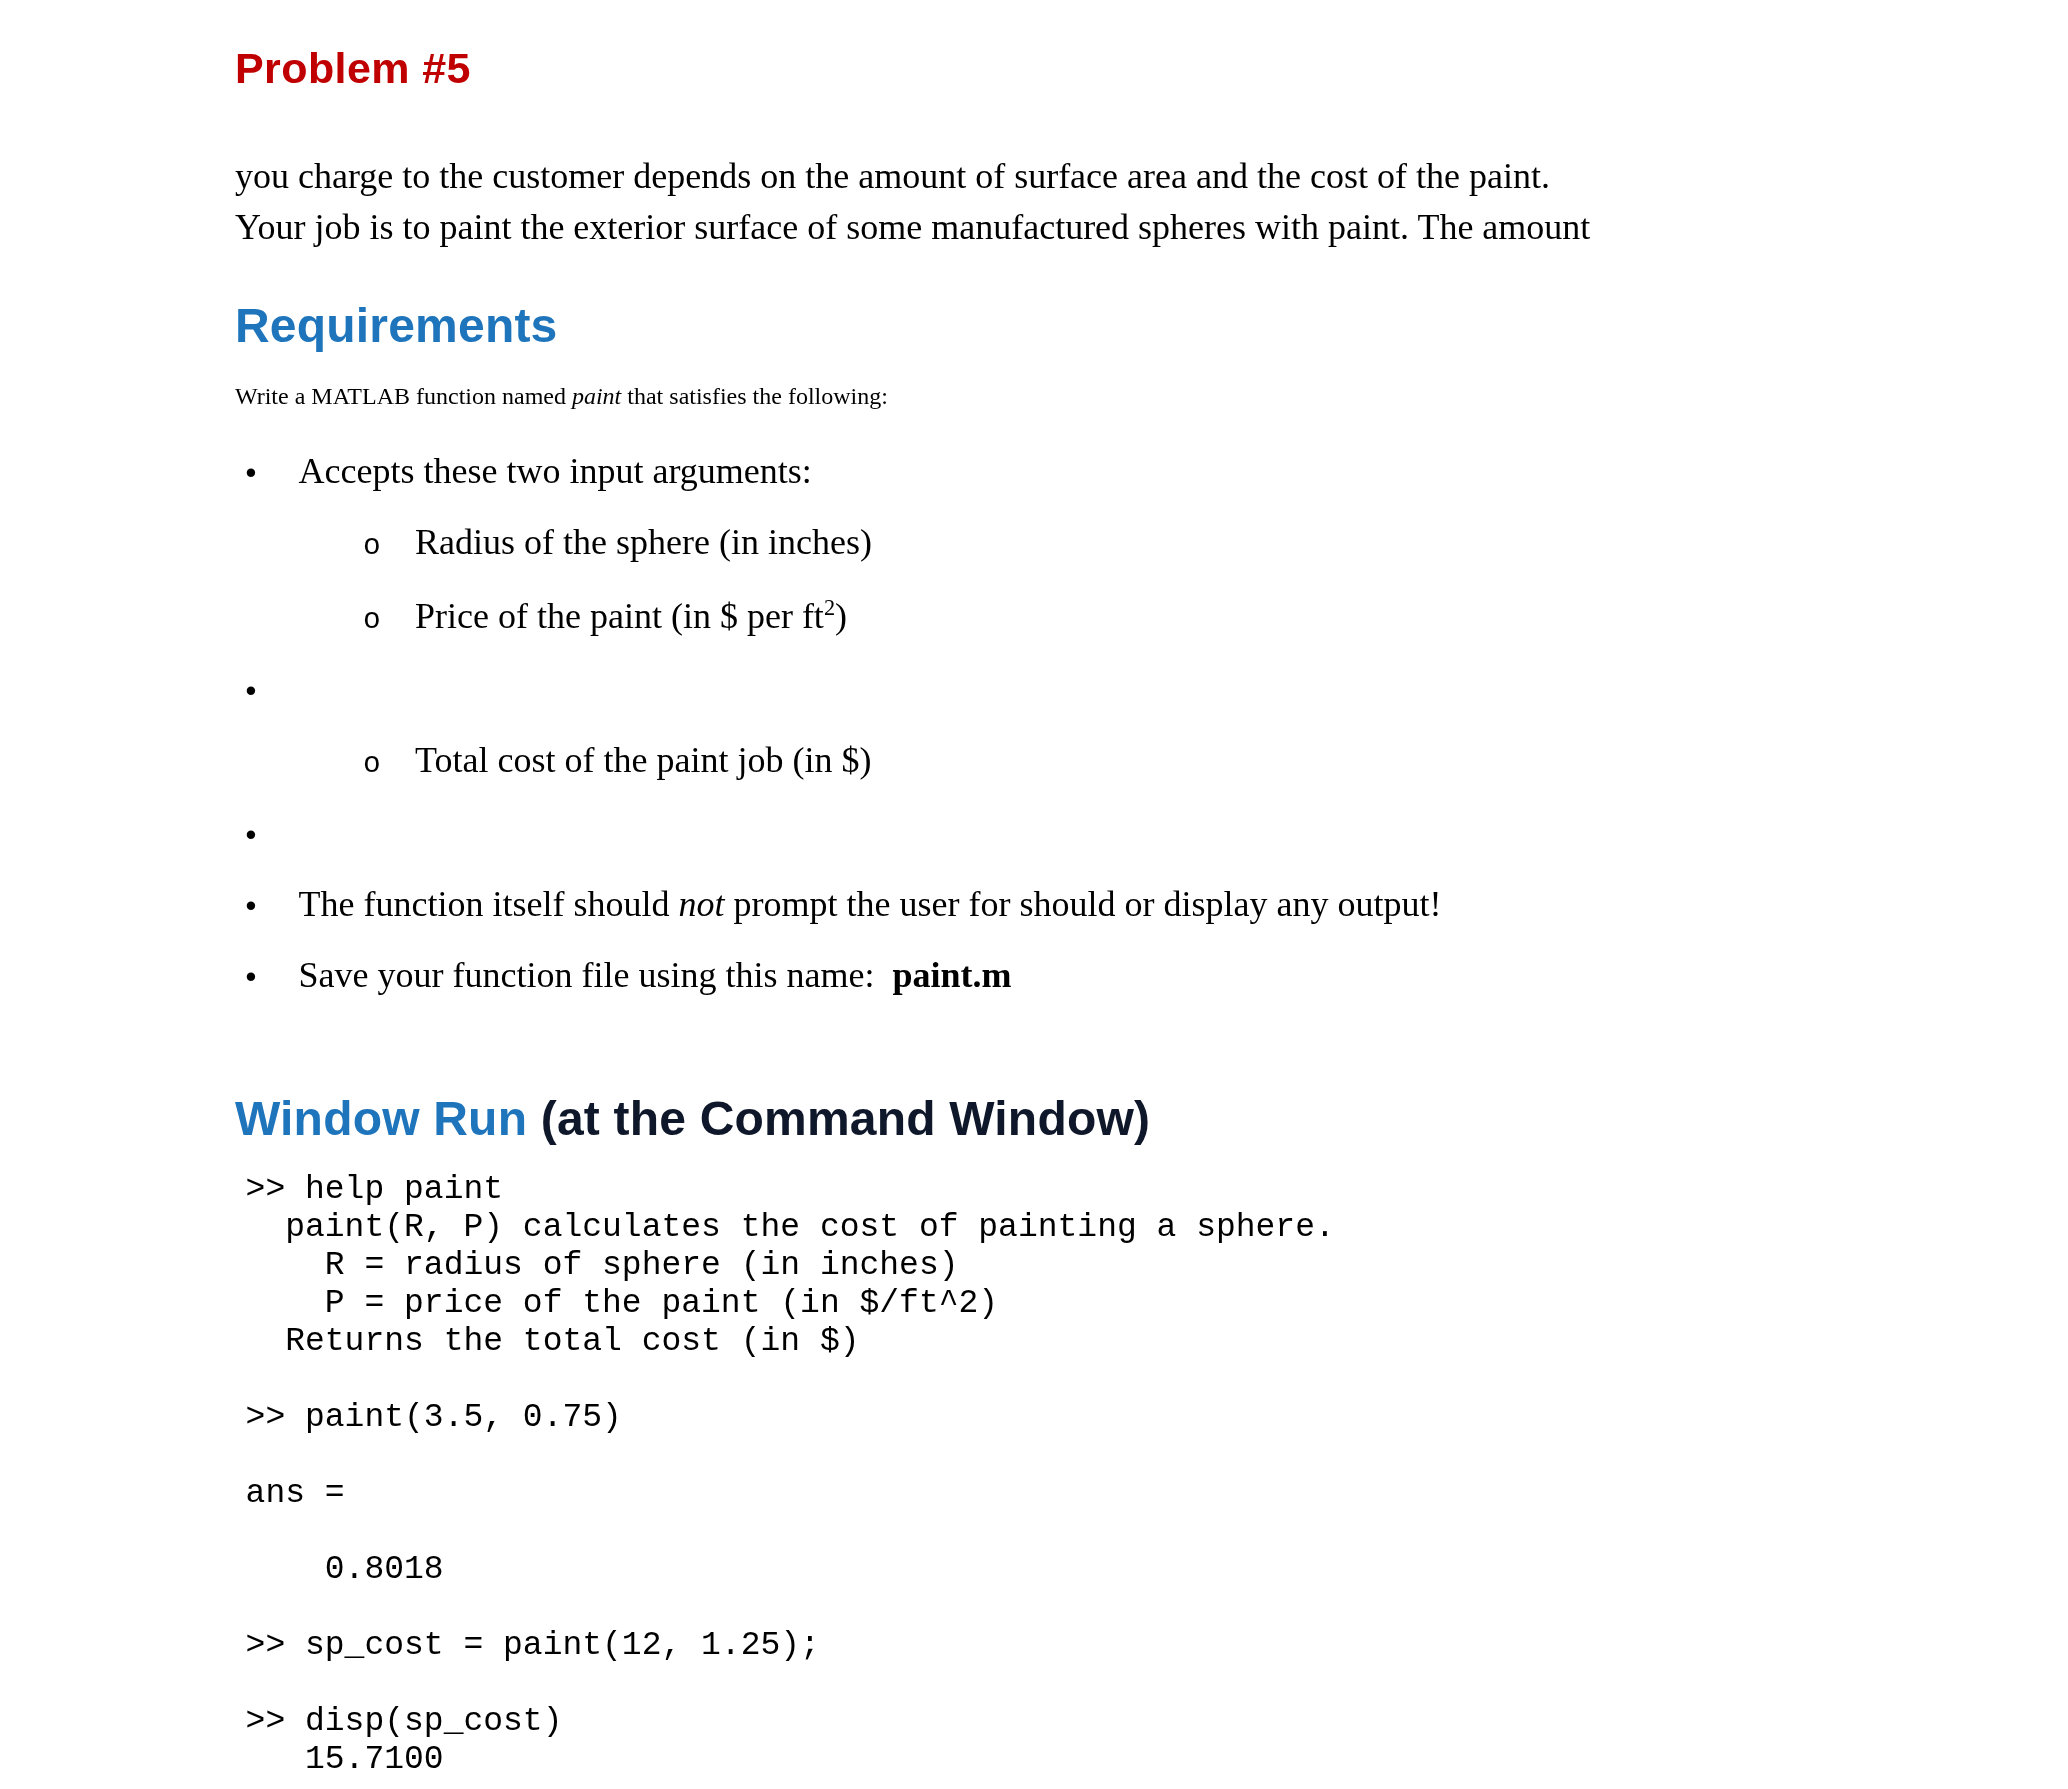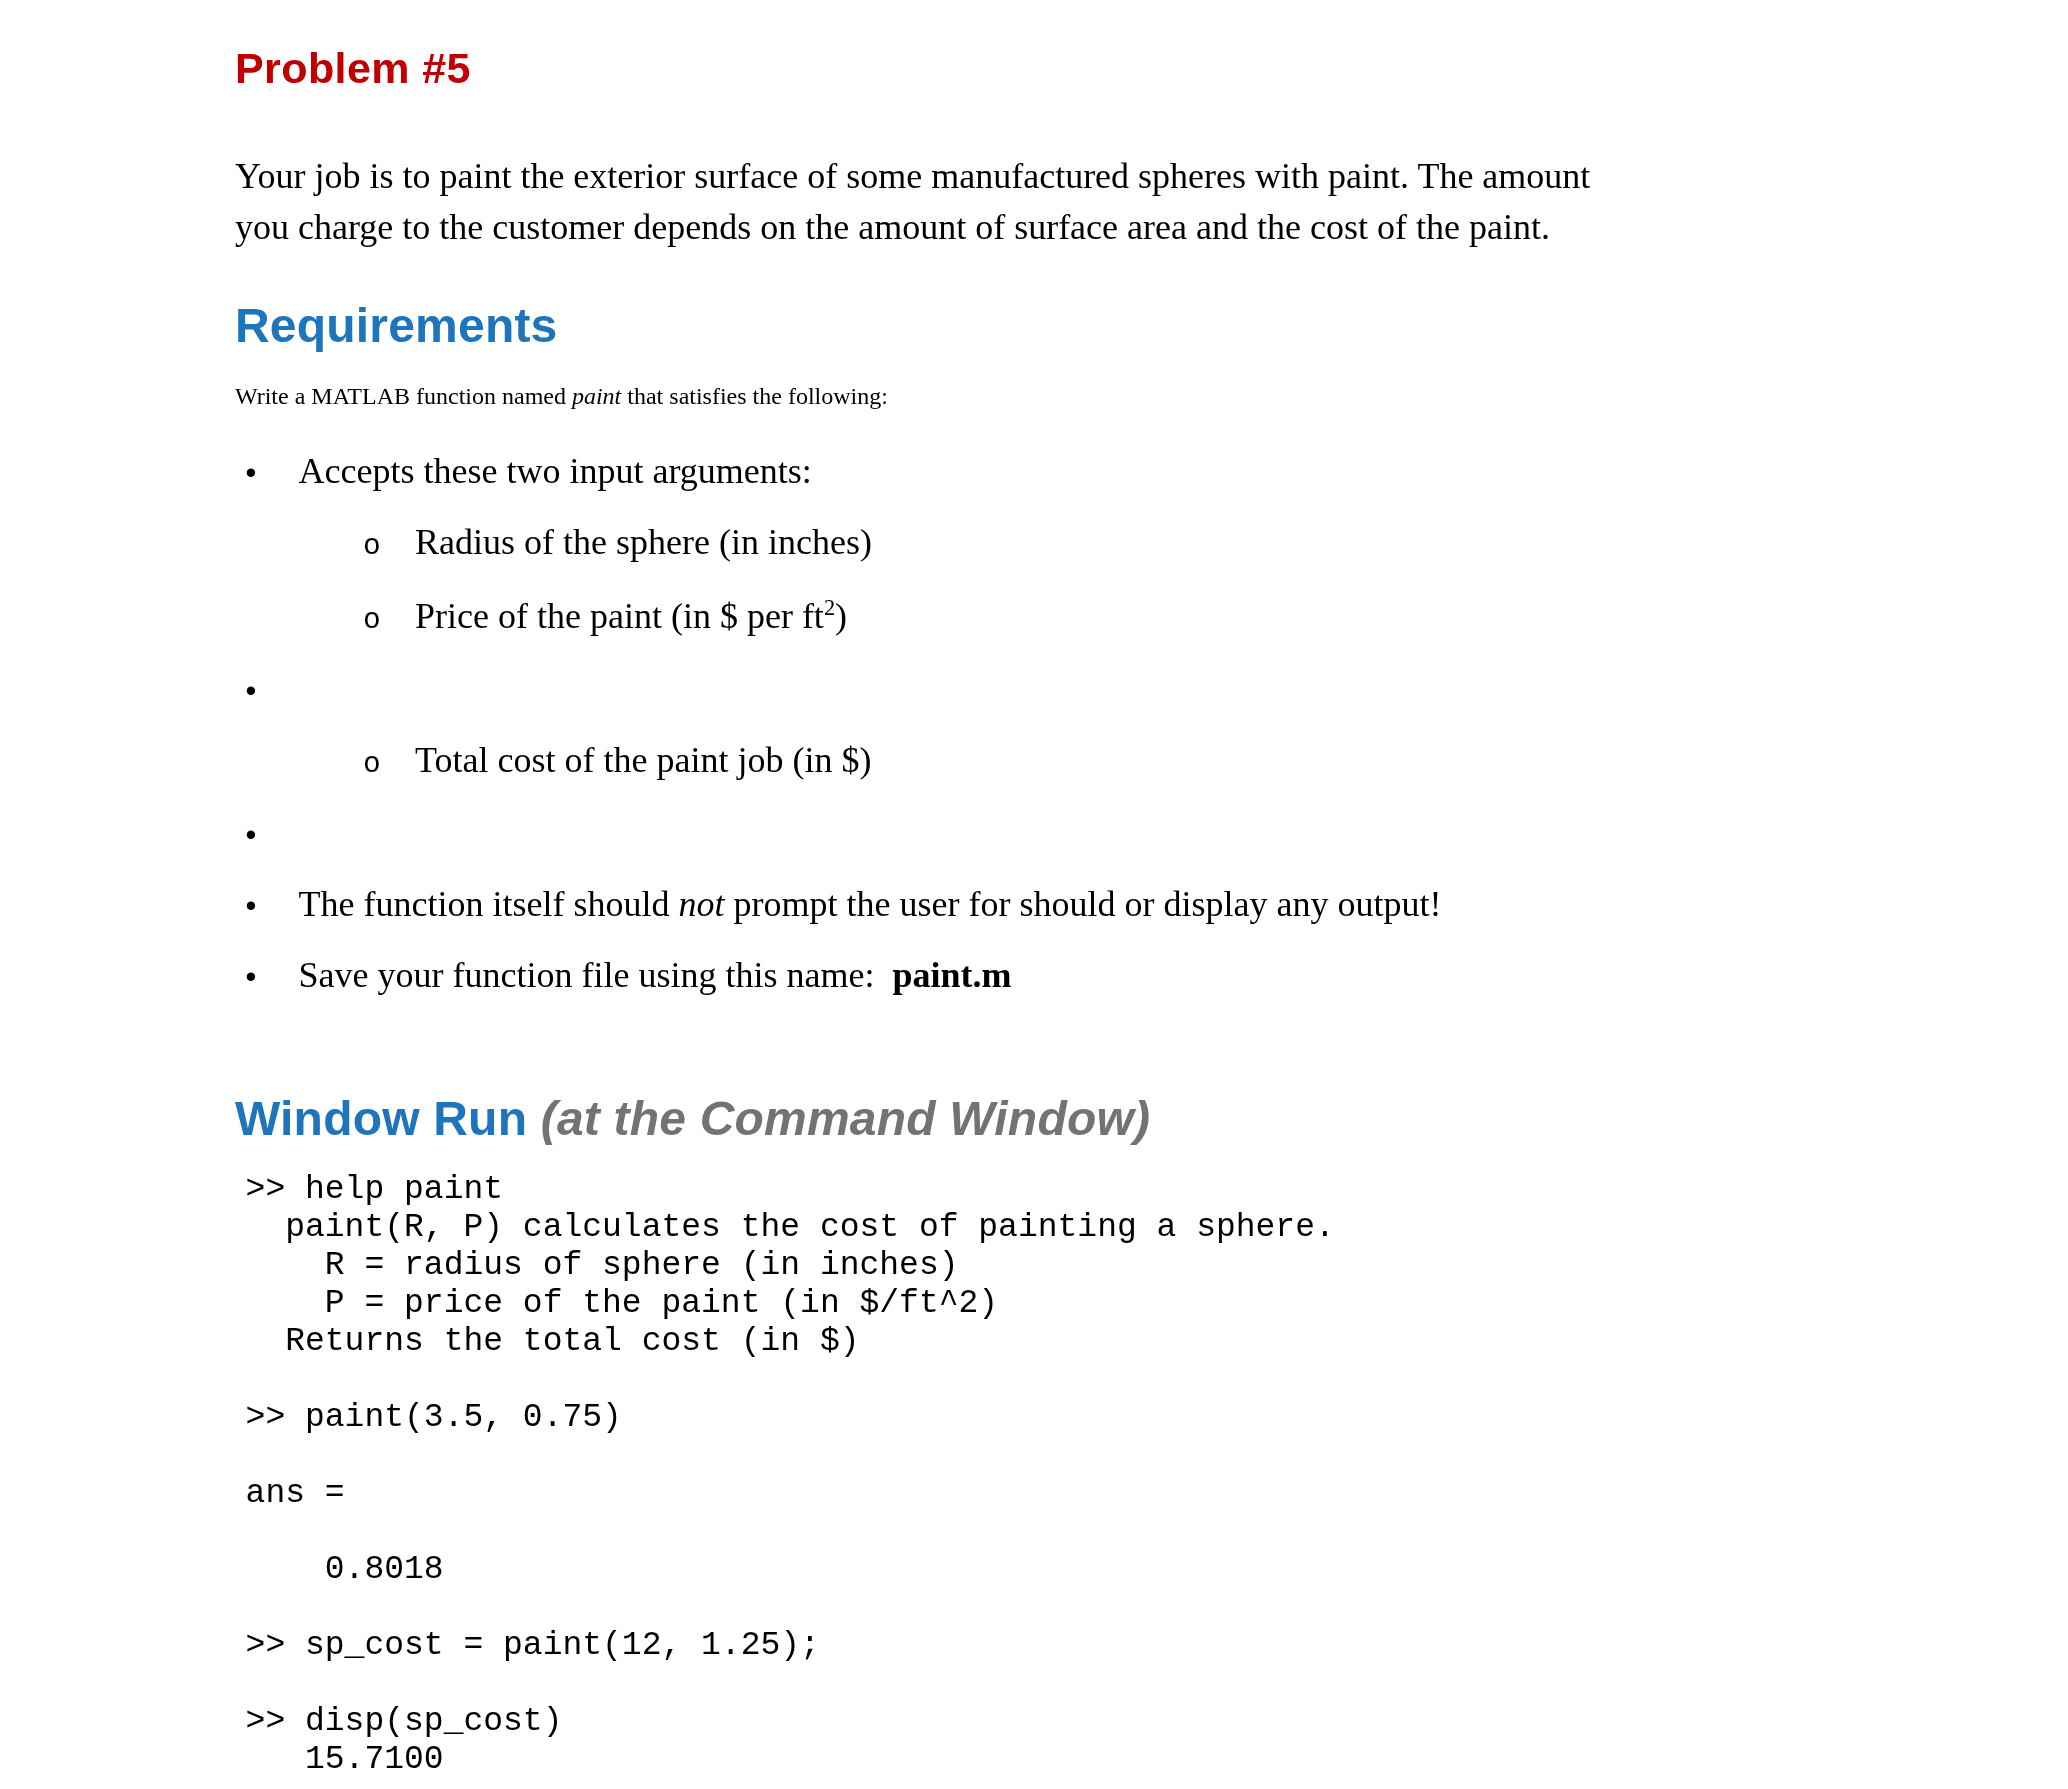--- a/index.html
+++ b/index.html
@@ -68,40 +68,40 @@
   }
   .seg-italic { font-style: italic; }
   .seg-bold { font-weight: bold; }
   .bullet-text sup, .lead-line sup {
     font-size: 0.62em;
     line-height: 0;
     vertical-align: super;
   }
 
   .sample-run-heading { margin-top: 97px; }
-  .sample-run-heading .heading-rest { color: #737373; font-style: italic; }
+  .sample-run-heading .heading-rest { color: #0f172a; }
 
   .code-block {
     margin: 31px 0 0 0;
     padding-left: 10.6px;
     font-family: "Liberation Mono", monospace;
     font-size: 33px;
     line-height: 38px;
     white-space: pre;
     color: #000000;
   }
 </style>
 </head>
 <body>
 
 <div class="doc-title">Problem #5</div>
 
 <div class="intro-para">
+  <div class="intro-line">you charge to the customer depends on the amount of surface area and the cost of the paint.</div>
   <div class="intro-line">Your job is to paint the exterior surface of some manufactured spheres with paint. The amount</div>
-  <div class="intro-line">you charge to the customer depends on the amount of surface area and the cost of the paint.</div>
 </div>
 
 <div class="section-heading requirements-heading">Requirements</div>
 
 <div class="lead-line"><span>Write a MATLAB function named </span><span class="seg-italic">paint</span><span> that satisfies the following:</span></div>
 
 <div class="bullet-list">
     <div class="bullet-item level1">
       <span class="marker">•</span>
       <span class="bullet-text"><span>Accepts these two input arguments:</span></span>

